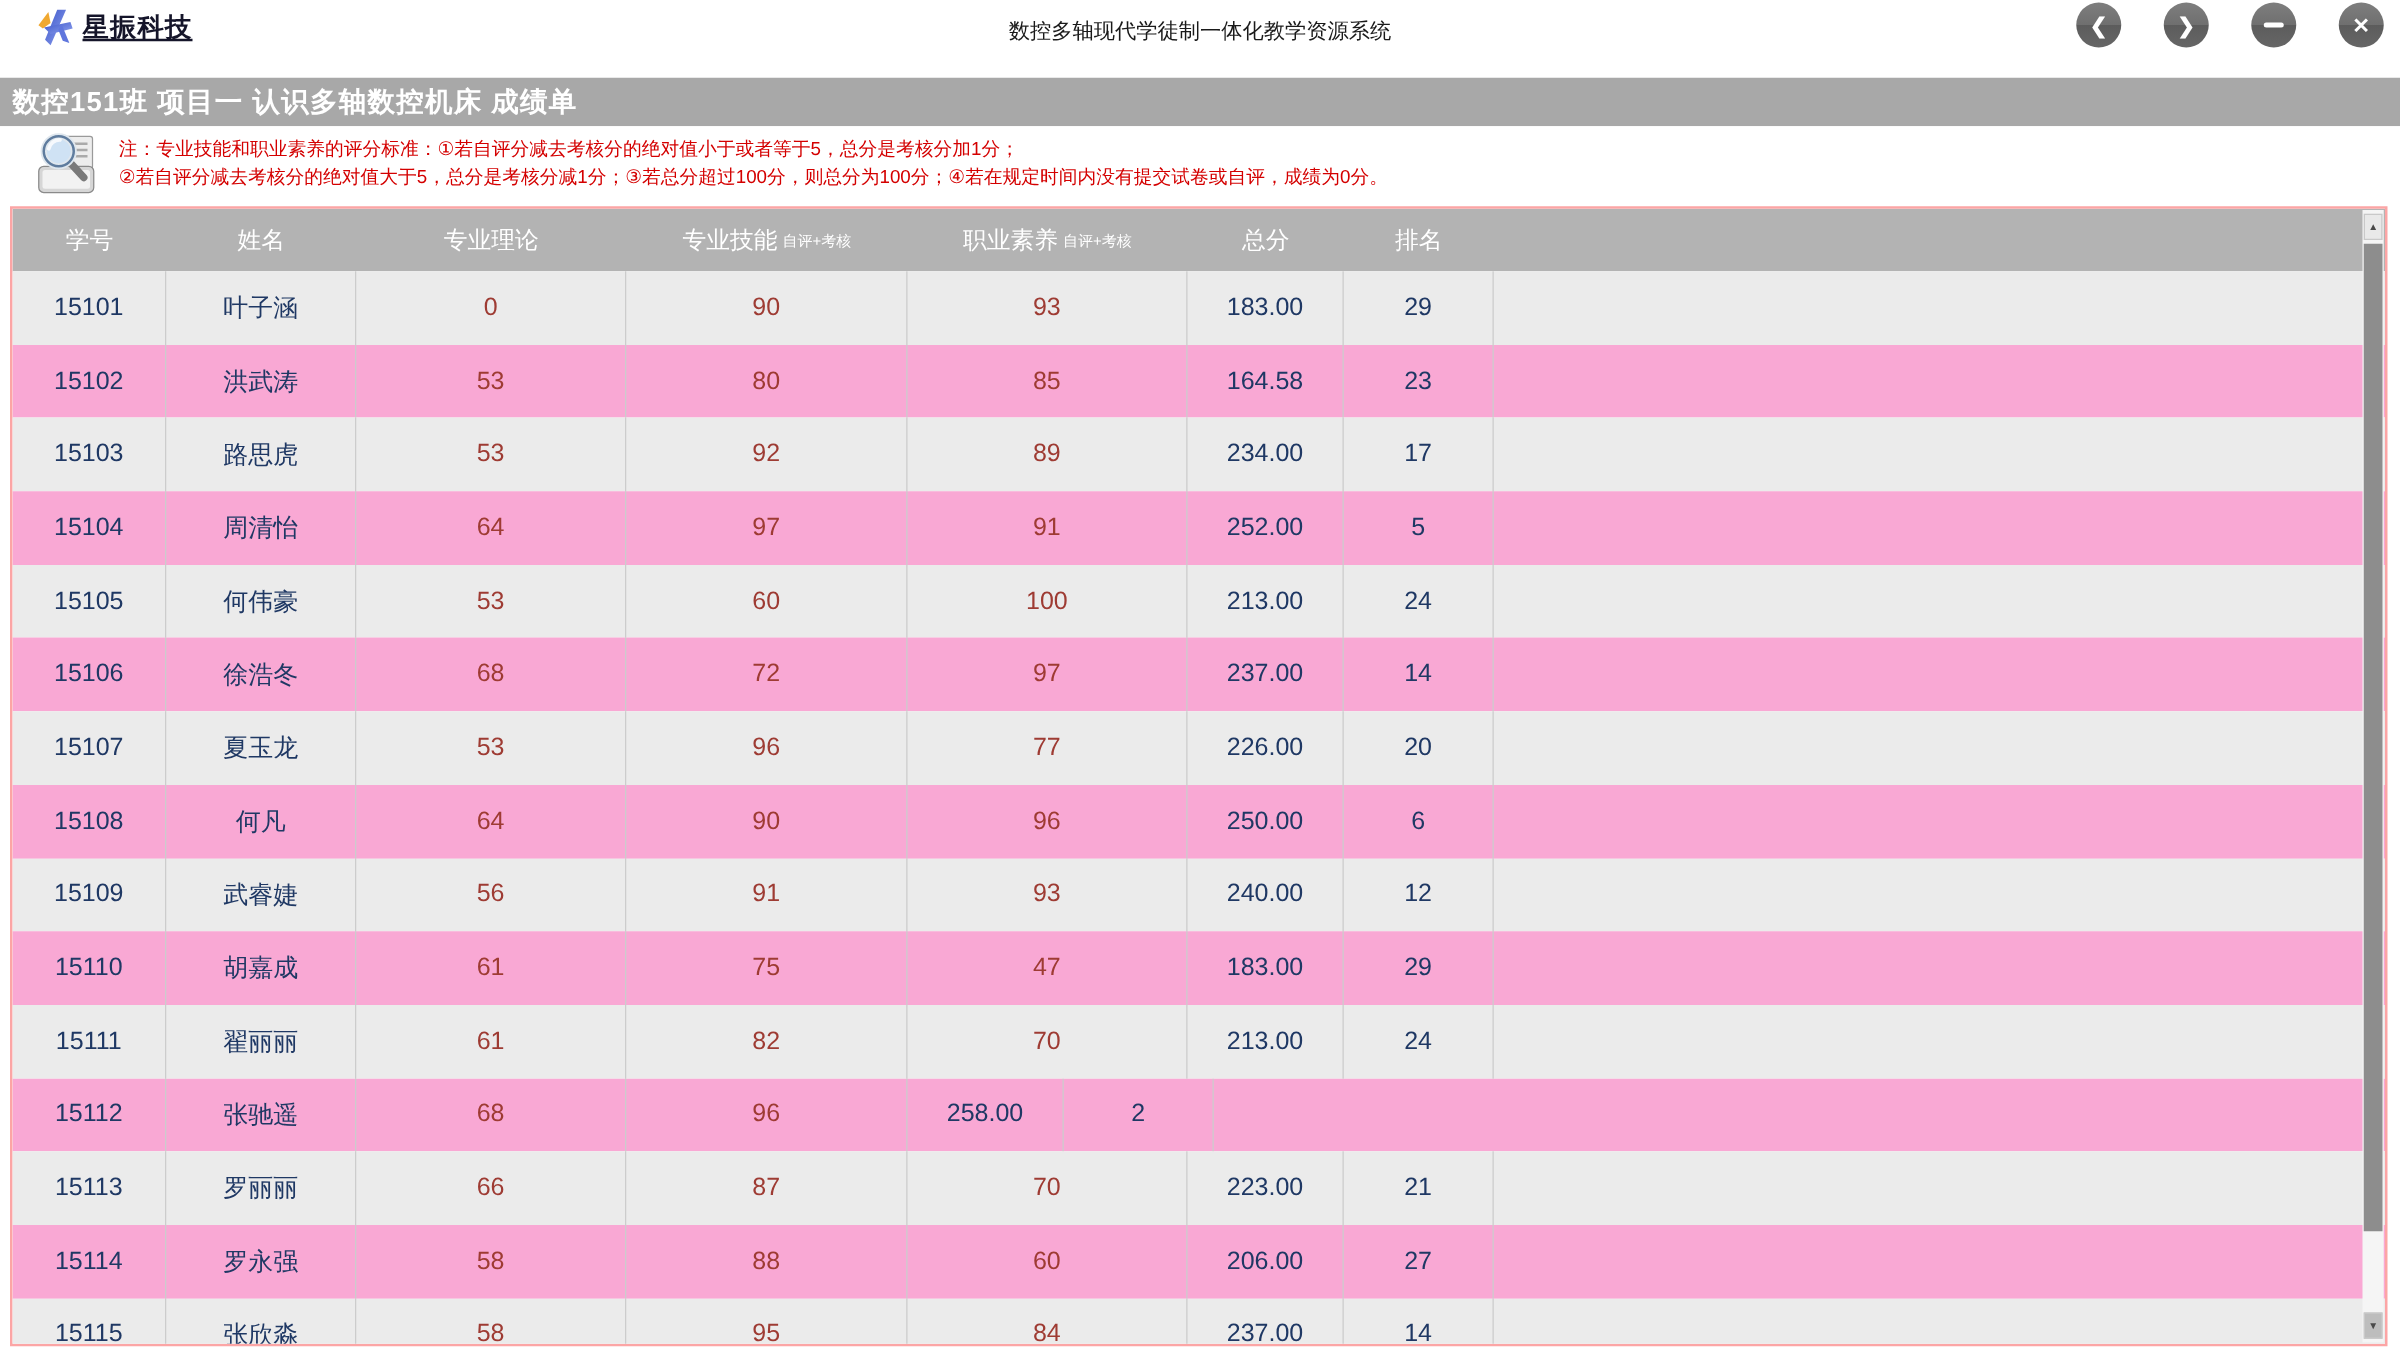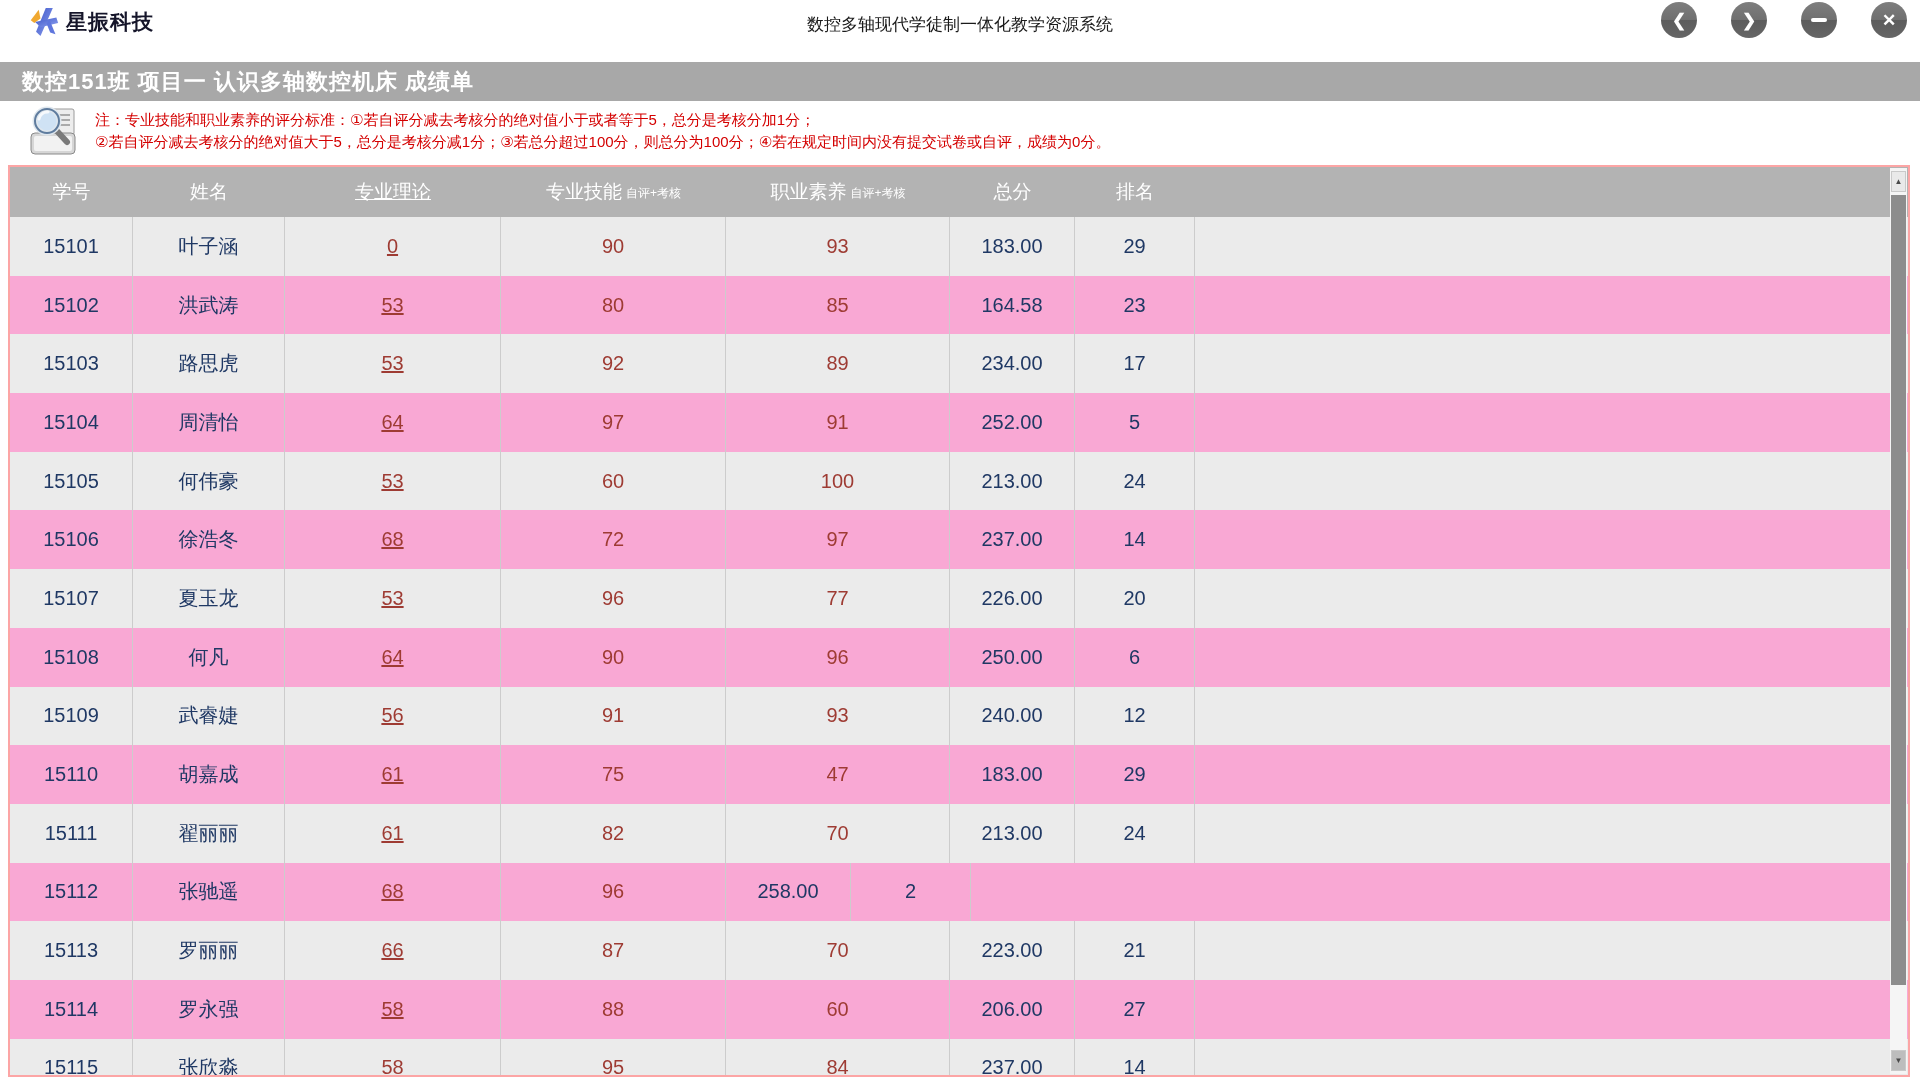--- a/index.html
+++ b/index.html
@@ -4,34 +4,34 @@
 <style>
   html,body{margin:0;padding:0;}
   body{
     width:1920px;height:1080px;overflow:hidden;background:#ffffff;
     font-family:"Liberation Sans","DejaVu Sans",sans-serif;
     -webkit-font-smoothing:antialiased;
   }
   
   .topbar{position:relative;height:62px;background:#ffffff;}
   .logo{position:absolute;left:28px;top:7px;display:flex;align-items:center;gap:6px;}
-  .logo-text{font-size:21px;font-weight:bold;color:#15152a;letter-spacing:1px;}
+  .logo-text{font-size:21px;font-weight:bold;color:#15152a;letter-spacing:1px;text-decoration:underline;}
   .systitle{position:absolute;left:0;right:0;top:13px;text-align:center;font-size:17px;color:#1a1a1a;}
   .winbtns{position:absolute;right:13px;top:2px;display:flex;gap:34px;}
   .winbtn{
     width:36px;height:36px;border-radius:50%;border:none;cursor:pointer;
     background:linear-gradient(to bottom,#7e7e7e 0%,#6f6f6f 50%,#5c5c5c 50%,#666666 100%);
     color:#ffffff;display:flex;align-items:center;justify-content:center;
     font-size:17px;font-weight:bold;padding:0;line-height:1;
   }
   .winbtn .bar{display:block;width:16px;height:4px;background:#fff;border-radius:2px;}
   
   .pagetitle{
     height:39px;background:#a8a8a8;color:#ffffff;font-size:22px;font-weight:bold;
-    line-height:39px;padding-left:22px;letter-spacing:1px;
+    line-height:39px;padding-left:10px;letter-spacing:1px;
   }
   
   .note{position:relative;height:64px;background:#ffffff;}
   .note-icon{position:absolute;left:25px;top:5px;width:56px;height:54px;cursor:pointer;background:none;border:none;padding:0;}
   .note-text{position:absolute;left:95px;top:8px;font-size:15px;color:#d40000;line-height:22px;}
   
   .tablewrap{
     position:absolute;left:8px;top:165px;width:1902px;height:912px;
     border:2px solid #fca5a5;background:#ffffff;overflow:hidden;box-sizing:border-box;
   }
@@ -42,21 +42,21 @@
   .hsub{font-size:12px;margin-left:4px;position:relative;top:1px;}
   .trow{display:flex;height:58.7px;flex:0 0 58.7px;}
   .trow.odd{background:#ebebeb;}
   .trow.even{background:#f9a8d4;}
   .cell{
     display:flex;align-items:center;justify-content:center;height:100%;
     font-size:20px;border-right:1px solid #cccccc;box-sizing:border-box;
   }
   .c0{width:123px;}
   .c1{width:152px;}
-  .c2{width:216px;text-decoration:underline;}
+  .c2{width:216px;}
   .c3{width:225px;}
   .c4{width:224px;}
   .c5{width:125px;}
   .c6{width:120px;}
   .fill{flex:1;border-right:none;}
   .idnum{color:#1f3864;}
   .score{color:#9e3b33;}
   
   .vscroll{position:absolute;top:1px;right:1px;width:17px;bottom:1px;background:#f5f5f5;}
   .sbtn{

